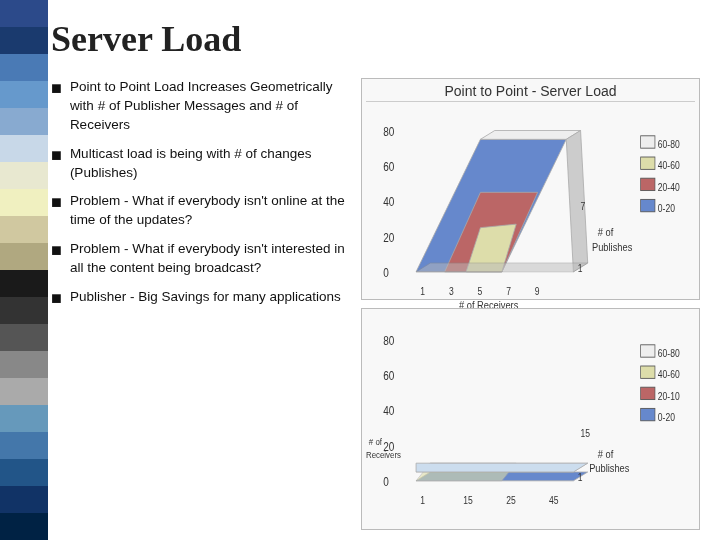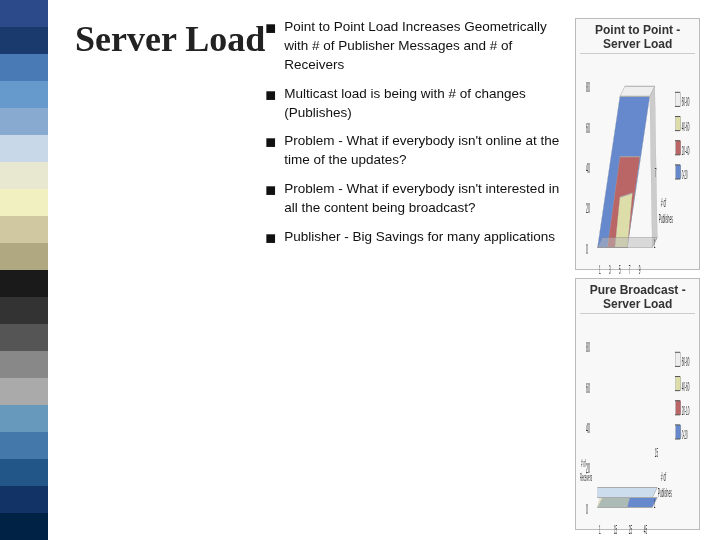--- a/index.html
+++ b/index.html
@@ -20,23 +20,23 @@
       flex-direction: column;
       flex-shrink: 0;
     }
     .sidebar-block {
       flex: 1;
     }
 
     
     .main {
       flex: 1;
-      padding: 18px 20px 10px 27px;
-      display: flex;
-      flex-direction: row;
+      padding: 18px 20px 10px 3px;
+      display: flex;
+      flex-direction: column;
     }
 
     .page-title {
       font-size: 36px;
       font-weight: bold;
       color: #222;
       margin-bottom: 18px;
       font-family: 'Times New Roman', serif;
     }
 
@@ -81,22 +81,22 @@
     .chart-container {
       flex: 1;
       border: 1px solid #bbb;
       background: #f8f8f8;
       position: relative;
       padding: 4px;
     }
 
     .chart-title {
       text-align: center;
-      font-size: 12px;
-      font-weight: bold;
+      font-size: 14px;
+      font-weight: normal;
       color: #333;
       margin-bottom: 2px;
       border-bottom: 1px solid #ccc;
       padding-bottom: 2px;
     }
 
     .chart-inner {
       position: relative;
       width: 100%;
       height: 100%;
@@ -213,21 +213,20 @@
             <text x="204" y="37" font-size="6" fill="#333">40-60</text>
             <rect x="192" y="42" width="10" height="7" fill="#bb6666" stroke="#555" stroke-width="0.5"></rect>
             <text x="204" y="49" font-size="6" fill="#333">20-40</text>
             <rect x="192" y="54" width="10" height="7" fill="#6688cc" stroke="#555" stroke-width="0.5"></rect>
             <text x="204" y="61" font-size="6" fill="#333">0-20</text>
           </svg>
         </div>
       </div>
 
       <div class="chart-container">
-        <div class="chart-title">Pure Broadcast - Server Load</div>
         <div class="chart-inner">
           <svg class="chart-svg" viewBox="0 0 230 120" preserveAspectRatio="none">
 
             <text x="12" y="18" font-size="7" fill="#333">80</text>
             <text x="12" y="38" font-size="7" fill="#333">60</text>
             <text x="12" y="58" font-size="7" fill="#333">40</text>
             <text x="12" y="78" font-size="7" fill="#333">20</text>
             <text x="12" y="98" font-size="7" fill="#333">0</text>
 
             <polygon points="35,95 145,95 155,90 45,90" fill="#6688cc" stroke="#aaa" stroke-width="0.5"></polygon>

